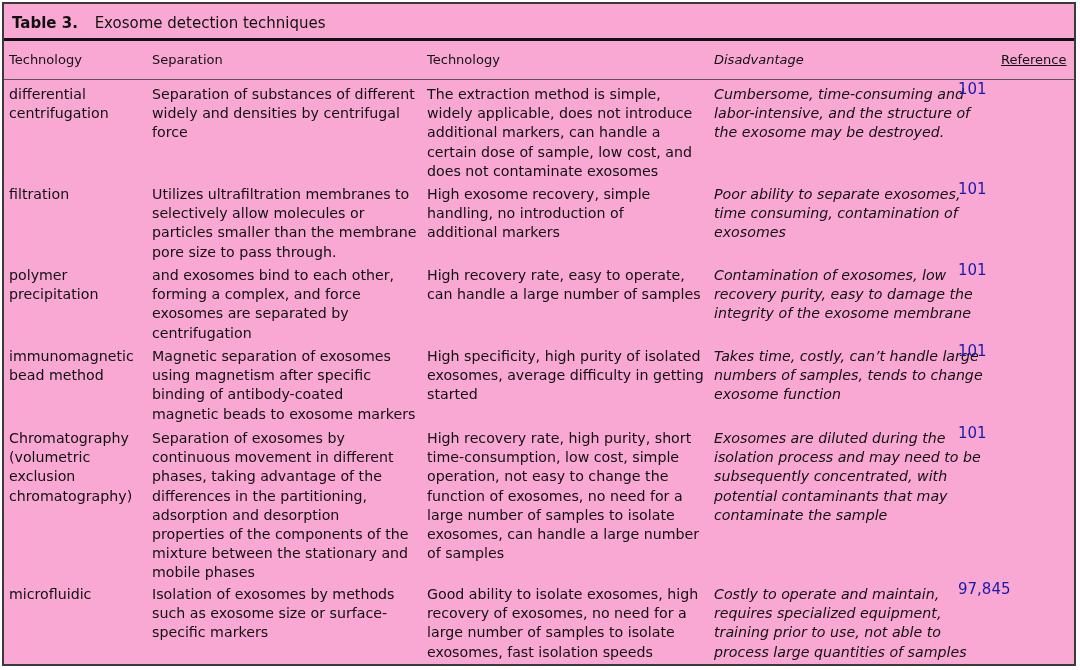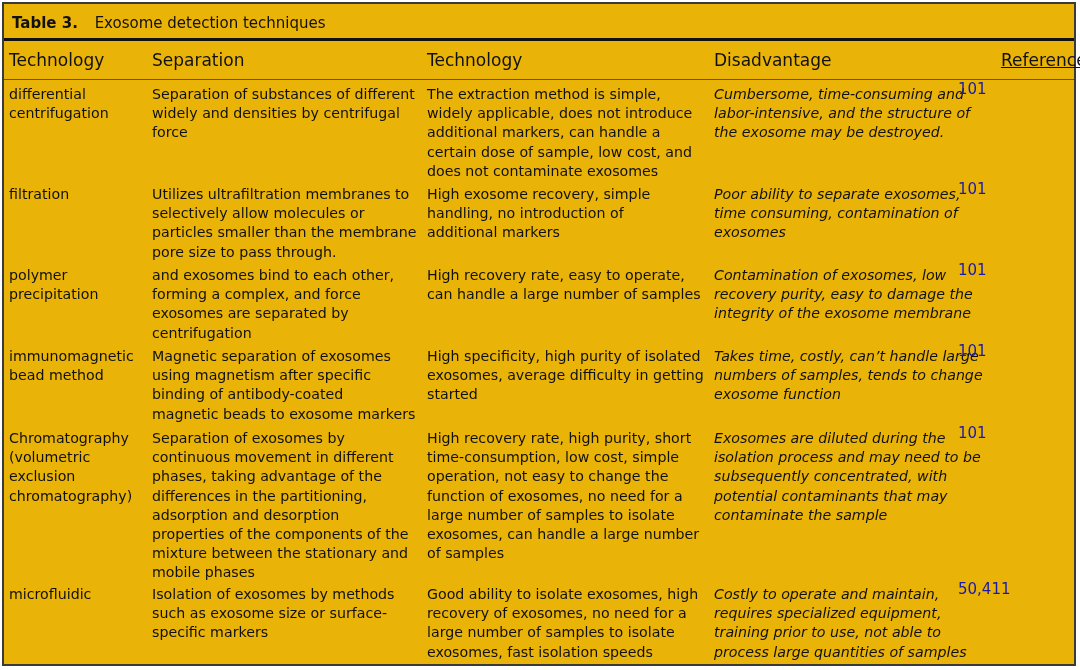--- a/index.html
+++ b/index.html
@@ -15,21 +15,21 @@
       color: #111111;
     }
     .frame {
       position: absolute;
       left: 2px;
       top: 2px;
       width: 1074px;
       height: 664px;
       border: 2px solid #3a3a3a;
       box-sizing: border-box;
-      background: #eab308;
+      background: #f9a8d4;
     }
     .caption {
       position: absolute;
       left: 8px;
       top: 9px;
       font-size: 15px;
       line-height: 20px;
       white-space: nowrap;
     }
     .caption .label {
@@ -43,36 +43,36 @@
       top: 34px;
       height: 3px;
       background: #111;
     }
     .header-row {
       position: absolute;
       left: 0;
       right: 0;
       top: 45px;
       height: 22px;
-      font-size: 17px;
+      font-size: 13px;
       line-height: 22px;
     }
     .rule-thin {
       position: absolute;
       left: 0;
       right: 0;
       top: 75px;
       height: 1px;
       background: #555;
     }
     .col { position: absolute; white-space: nowrap; }
     .c1 { left: 5px; }
     .c2 { left: 148px; }
     .c3 { left: 423px; }
-    .c4 { left: 710px; }
+    .c4 { left: 710px; font-style: italic; }
     .c5 { left: 997px; text-decoration: underline; }
 
     .row {
       position: absolute;
       left: 0;
       right: 0;
       font-size: 14.2px;
       line-height: 19.2px;
     }
     .row .cell {
@@ -209,15 +209,15 @@
 such as exosome size or surface-
 specific markers</div>
     <div class="cell adv">Good ability to isolate exosomes, high
 recovery of exosomes, no need for a
 large number of samples to isolate
 exosomes, fast isolation speeds</div>
     <div class="cell dis">Costly to operate and maintain,
 requires specialized equipment,
 training prior to use, not able to
 process large quantities of samples</div>
-    <div class="cell ref">50,411</div>
+    <div class="cell ref">97,845</div>
   </div>
 </div>
 
 </body></html>

